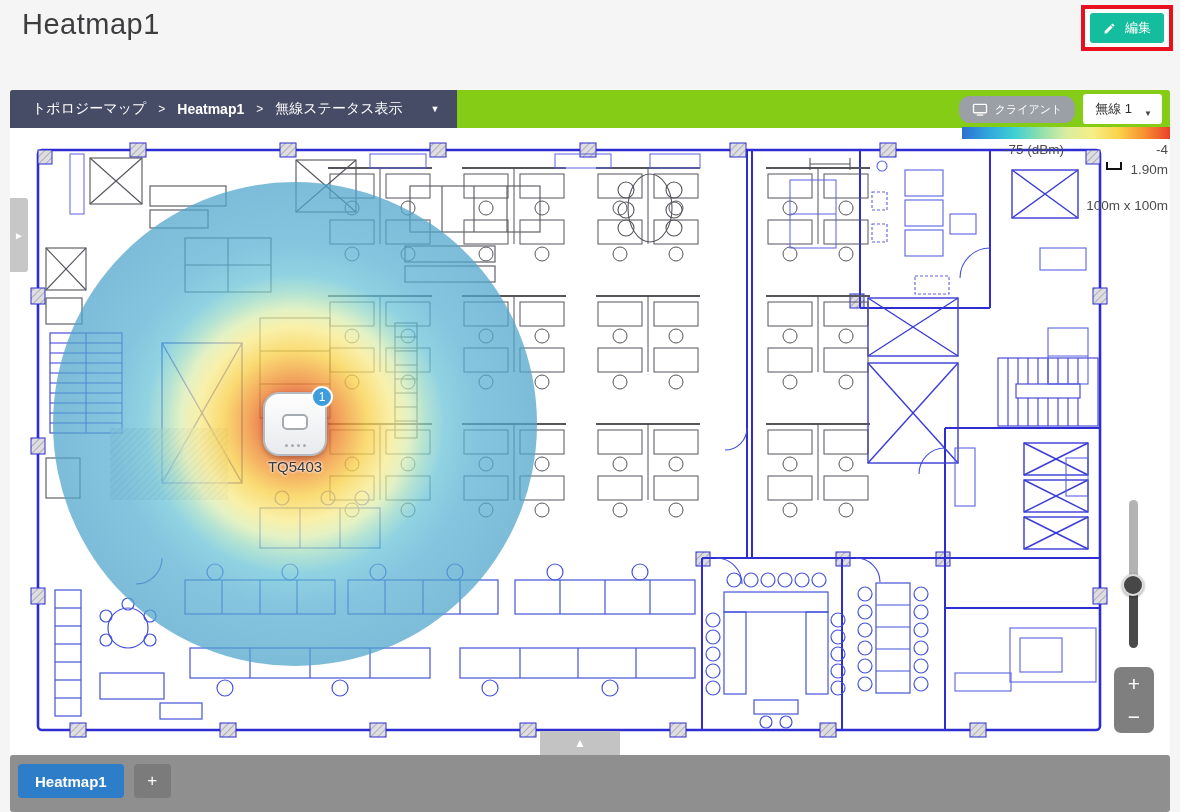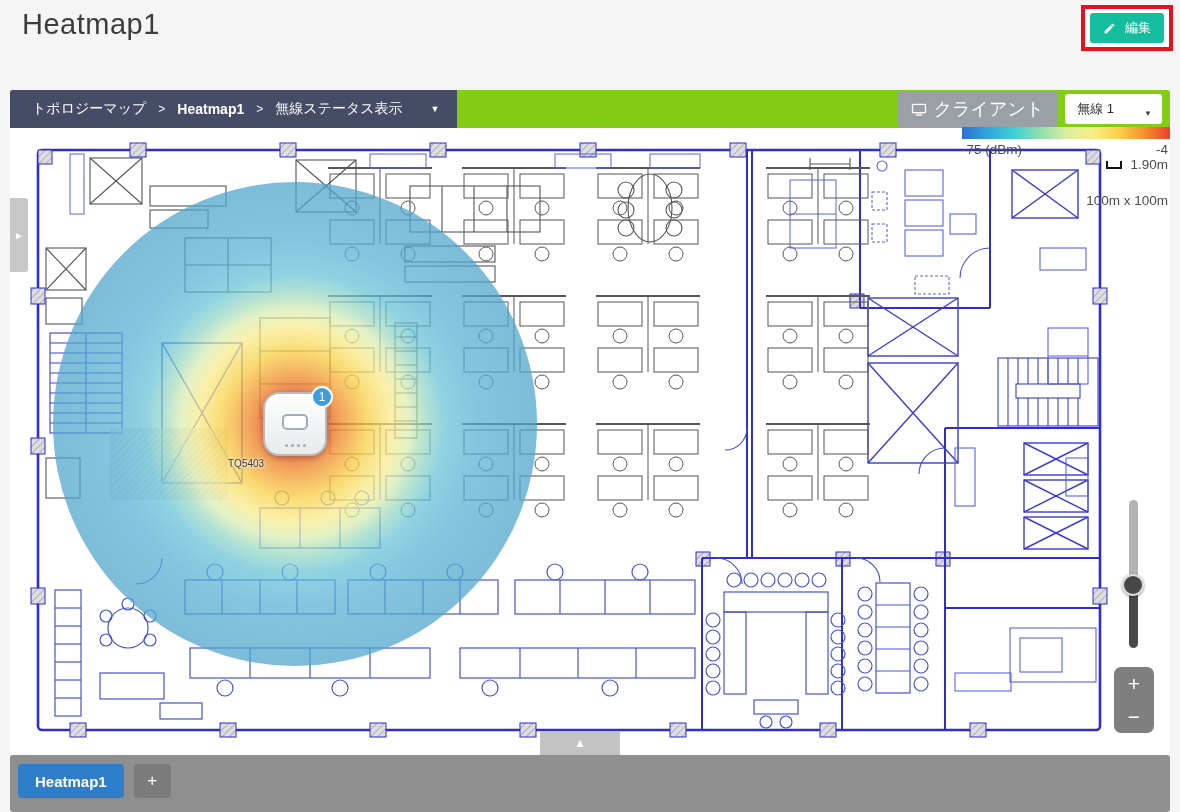--- a/index.html
+++ b/index.html
@@ -17,49 +17,49 @@
   
   .toolbar { position:absolute; left:0; top:0; width:1160px; height:38px; background:#84cc16; border-radius:3px 3px 0 0;
              display:flex; align-items:center; justify-content:space-between; }
   .crumbs { height:38px; background:#474c66; border-radius:3px 0 0 0; display:flex; align-items:center;
             padding:0 18px 0 22px; gap:12px; color:#fff; font-size:14px; white-space:nowrap; }
   .crumb { cursor:pointer; }
   .crumb.bold { font-weight:bold; }
   .crumb-sep { opacity:.95; font-size:12px; }
   .crumb-caret { font-size:9px; margin-left:16px; cursor:pointer; }
   .toolbar-right { display:flex; align-items:center; gap:8px; margin-right:8px; }
-  .client-btn { display:flex; align-items:center; gap:7px; background:#9aa0a6; color:#fff; border:none; border-radius:3px;
-                padding:6px 13px; font-size:18px; font-family:inherit; cursor:pointer; }
-  .radio-select { display:flex; align-items:flex-end; gap:30px; background:#fff; color:#2b2b2b; border-radius:3px;
+  .client-btn { display:flex; align-items:center; gap:7px; background:#9aa0a6; color:#fff; border:none; border-radius:11px;
+                padding:6px 13px; font-size:11px; font-family:inherit; cursor:pointer; }
+  .radio-select { display:flex; align-items:flex-end; gap:12px; background:#fff; color:#2b2b2b; border-radius:3px;
                   padding:6px 10px 6px 12px; font-size:13px; cursor:pointer; }
   .radio-select .caret { font-size:8px; color:#444; }
 
   
   .map-area { position:absolute; left:0; top:38px; width:1160px; height:627px; background:#fff; overflow:hidden; }
   .floorplan { position:absolute; left:0; top:0; }
 
   
   .ap-marker { position:absolute; left:253px; top:264px; width:64px; height:64px; border-radius:16px;
                background:linear-gradient(#fefefe,#e8eaec); border:2px solid #b6b9bf;
                box-shadow:0 2px 5px rgba(0,0,0,.25); cursor:pointer; }
   .ap-screen { position:absolute; left:17px; top:20px; width:26px; height:16px; border:2px solid #a6abb2;
                border-radius:5px; background:#fff; }
   .ap-dots { position:absolute; left:0; right:0; bottom:7px; display:flex; justify-content:center; gap:3px; }
   .ap-dots i { width:3px; height:3px; background:#a6abb2; border-radius:50%; }
   .ap-badge { position:absolute; right:-8px; top:-8px; width:22px; height:22px; border-radius:50%;
               background:#3f9ddb; border:2px solid #fff; color:#fff; font-size:12px;
               display:flex; align-items:center; justify-content:center; }
-  .ap-label { position:absolute; left:218px; top:330px; width:100px; text-align:left; font-size:10px; color:#38383a;
+  .ap-label { position:absolute; left:235px; top:330px; width:100px; text-align:center; font-size:15px; color:#38383a;
               text-shadow:0 0 3px #fff,0 0 3px #fff; }
 
   
   .legend { position:absolute; right:0; top:37px; width:208px; z-index:6; }
   .legend-bar { width:208px; height:12px; }
-  .legend-row1 { display:flex; justify-content:space-between; margin-top:3px; font-size:13.5px; color:#4c4c4c; padding-right:2px; }
-  .legend-row2 { display:flex; justify-content:flex-end; align-items:center; gap:8px; font-size:13.5px; color:#4c4c4c; padding-right:2px; }
+  .legend-row1 { display:flex; justify-content:space-between; margin-top:3px; font-size:13.5px; color:#4c4c4c; padding-right:2px;margin-left:42px; }
+  .legend-row2 { display:flex; justify-content:flex-end; gap:8px; margin-top:5px; font-size:13.5px; color:#4c4c4c; padding-right:2px; }
   .legend-row3 { text-align:right; margin-top:21px; font-size:13.5px; color:#4c4c4c; padding-right:2px; }
   .scale-glyph { width:16px; height:8px; border-left:2px solid #111; border-right:2px solid #111; border-bottom:2px solid #111; }
 
   
   .sidebar-handle { position:absolute; left:0; top:108px; width:18px; height:74px; background:#c7c7c7;
                     border-radius:0 3px 3px 0; color:#fff; font-size:10px; display:flex; align-items:center;
                     justify-content:center; cursor:pointer; z-index:6; }
   .zoom-slider { position:absolute; left:1119px; top:410px; width:9px; height:148px; z-index:6; cursor:pointer; }
   .zs-top { position:absolute; left:0; top:0; width:9px; height:85px; background:#b3b3b3; border-radius:5px 5px 0 0; }
   .zs-bottom { position:absolute; left:0; top:85px; width:9px; height:63px; background:#4a4a4a; border-radius:0 0 5px 5px; }

